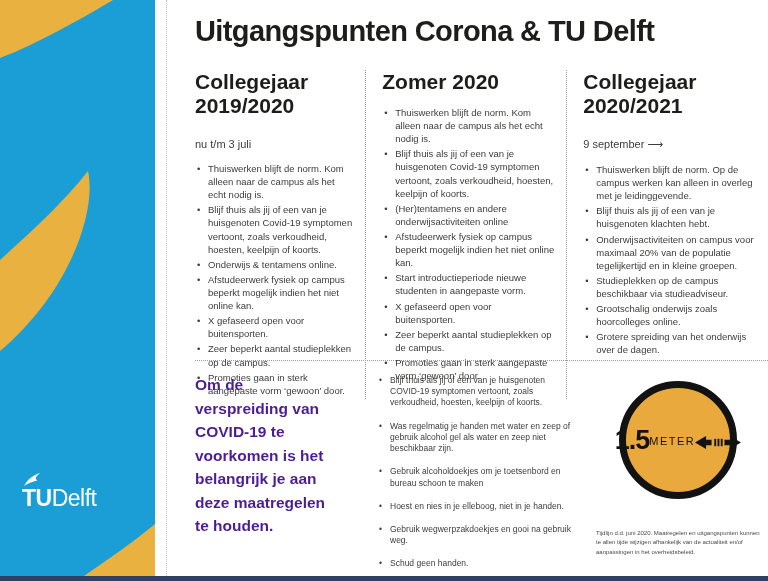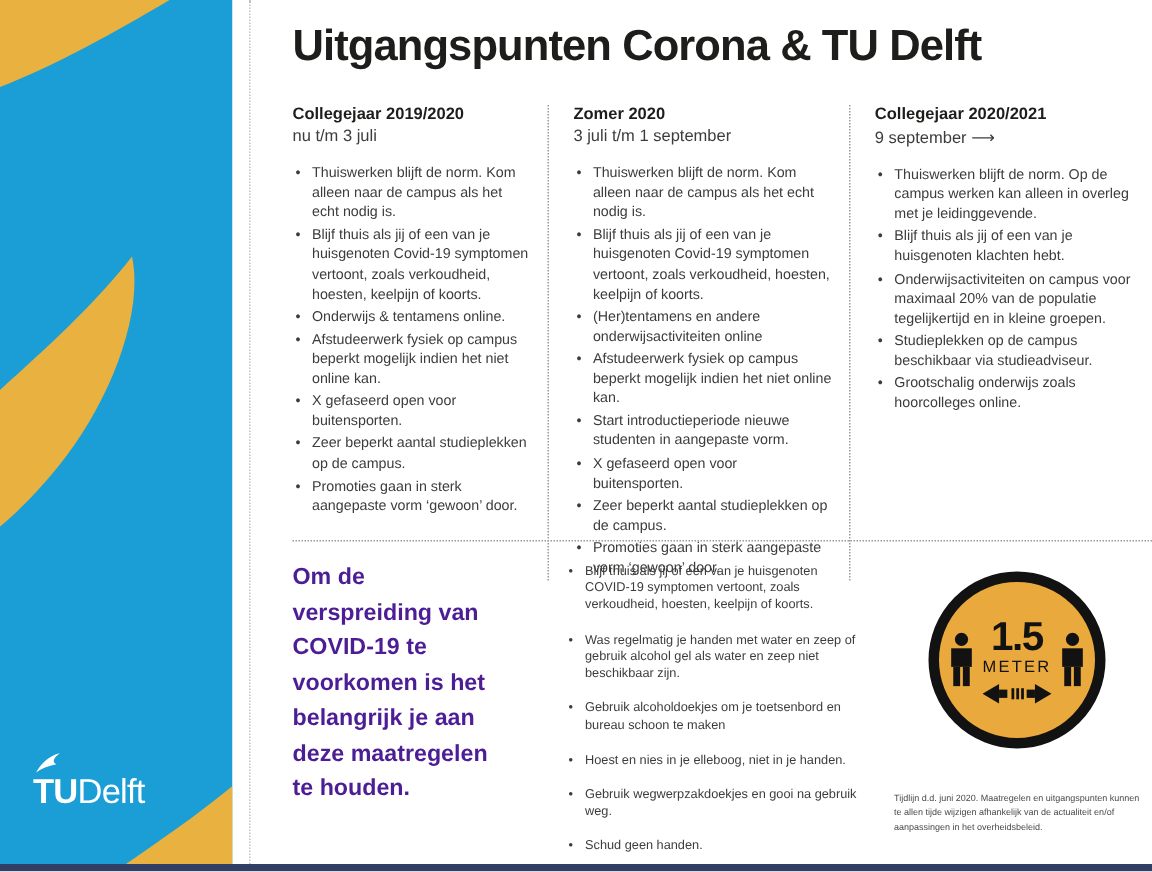--- a/index.html
+++ b/index.html
@@ -3,41 +3,41 @@
 <meta charset="utf-8">
 <style>
   html,body{margin:0;padding:0;background:#e8e8e8;}
   .page{
     position:relative;width:768px;height:581px;background:#ffffff;
     font-family:"Liberation Sans",sans-serif;overflow:hidden;margin:0 auto;
   }
   
   .sidebar{position:absolute;left:0;top:0;width:155px;height:576px;}
   .sidebar svg{display:block;}
-  .logo{position:absolute;left:22px;top:516px;color:#ffffff;line-height:1;}
+  .logo{position:absolute;left:22px;top:487px;color:#ffffff;line-height:1;}
   .logo .flame{position:absolute;left:2px;top:-14px;}
   .logo-text{font-size:23px;letter-spacing:-0.5px;white-space:nowrap;}
   .logo-text .tu{font-weight:700;}
   .logo-text .delft{font-weight:400;}
   
   .bottom-strip{position:absolute;left:0;bottom:0;width:768px;height:5px;background:#303F63;}
   
   .edge-divider{position:absolute;left:166px;top:0;height:576px;width:0;border-left:1px dotted #c2c2c2;}
   
   .content{position:absolute;left:173px;top:0;width:613px;height:468px;}
   .title{padding:15px 8px 0 22px;font-size:29px;font-weight:700;color:#1d1d1b;letter-spacing:-0.6px;}
   .columns{
     display:grid;grid-template-columns:1fr 1.18fr 1.22fr;
     box-sizing:border-box;height:312px;
     padding:22px 12px 0 22px;
   }
   .col{padding-right:12px;min-width:0;}
   .col + .col{border-left:1px dotted #9a9a9a;padding-left:16px;}
-  .col-heading{font-size:11px;font-weight:700;color:#1d1d1b;}
-  .col-sub{font-size:11px;color:#3c3c3b;margin-top:3px;}
+  .col-heading{font-size:21px;font-weight:700;color:#1d1d1b;}
+  .col-sub{font-size:11px;color:#3c3c3b;margin-top:20px;}
   ul.bullets{margin:12px 0 0 0;padding:0 0 0 13px;list-style:none;}
   ul.bullets li{
     position:relative;font-size:9.5px;line-height:1.38;color:#3c3c3b;margin-bottom:2px;
   }
   ul.bullets li::before{content:"\2022";position:absolute;left:-11px;color:#3c3c3b;}
   
   .bottom{
     display:grid;grid-template-columns:150px 1fr 192px;
     margin:0 12px 0 22px;border-top:1px dotted #9a9a9a;
     padding-top:12px;box-sizing:border-box;height:208px;
@@ -48,21 +48,21 @@
   ul.measures li{
     position:relative;font-size:8.5px;line-height:1.32;color:#3c3c3b;margin-bottom:12px;max-width:275px;
   }
   ul.measures li::before{content:"\2022";position:absolute;left:-11px;color:#3c3c3b;}
   
   .sign-col{position:relative;}
   .sign{
     width:118px;height:118px;border-radius:50%;background:#E9A93C;border:7px solid #121212;
     box-sizing:border-box;margin:8px auto 0;display:flex;align-items:center;justify-content:center;gap:3px;
   }
-  .sign-mid{display:flex;flex-direction:column;align-items:center;justify-content:flex-end;}
+  .sign-mid{display:flex;flex-direction:row;align-items:center;justify-content:flex-end;}
   .sign-value{font-size:27px;font-weight:700;color:#121212;letter-spacing:-1px;line-height:1;}
   .sign-unit{font-size:11px;font-weight:400;color:#121212;letter-spacing:1.5px;margin-top:2px;line-height:1;}
   .sign-arrow{margin-top:4px;}
   .footnote{
     margin:30px 6px 0 14px;font-size:6px;line-height:1.55;color:#4a4a4a;max-width:170px;
   }
 </style>
 </head>
 <body>
 
@@ -102,21 +102,20 @@
           <li>Onderwijs &amp; tentamens online.</li>
           <li>Afstudeerwerk fysiek op campus beperkt mogelijk indien het niet online kan.</li>
           <li>X gefaseerd open voor buitensporten.</li>
           <li>Zeer beperkt aantal studieplekken op de campus.</li>
           <li>Promoties gaan in sterk aangepaste vorm ‘gewoon’ door.</li>
         </ul>
       </div>
 
       <div class="col">
         <div class="col-heading">Zomer 2020</div>
-        <div class="col-sub">3 juli t/m 1 september</div>
         <ul class="bullets">
           <li>Thuiswerken blijft de norm. Kom alleen naar de campus als het echt nodig is.</li>
           <li>Blijf thuis als jij of een van je huisgenoten Covid-19 symptomen vertoont, zoals verkoudheid, hoesten, keelpijn of koorts.</li>
           <li>(Her)tentamens en andere onderwijsactiviteiten online</li>
           <li>Afstudeerwerk fysiek op campus beperkt mogelijk indien het niet online kan.</li>
           <li>Start introductieperiode nieuwe studenten in aangepaste vorm.</li>
           <li>X gefaseerd open voor buitensporten.</li>
           <li>Zeer beperkt aantal studieplekken op de campus.</li>
           <li>Promoties gaan in sterk aangepaste vorm ‘gewoon’ door.</li>
         </ul>
@@ -124,20 +123,21 @@
 
       <div class="col">
         <div class="col-heading">Collegejaar 2020/2021</div>
         <div class="col-sub">9 september ⟶</div>
         <ul class="bullets">
           <li>Thuiswerken blijft de norm. Op de campus werken kan alleen in overleg met je leidinggevende.</li>
           <li>Blijf thuis als jij of een van je huisgenoten klachten hebt.</li>
           <li>Onderwijsactiviteiten on campus voor maximaal 20% van de populatie tegelijkertijd en in kleine groepen.</li>
           <li>Studieplekken op de campus beschikbaar via studieadviseur.</li>
           <li>Grootschalig onderwijs zoals hoorcolleges online.</li>
+          <li>Grotere spreiding van het onderwijs over de dagen.</li>
         </ul>
       </div>
     </div>
 
     <div class="bottom">
 
       <div class="statement">Om de verspreiding van COVID-19 te voorkomen is het belangrijk je aan deze maatregelen te houden.</div>
 
       <div class="measures-wrap">
         <ul class="measures">

